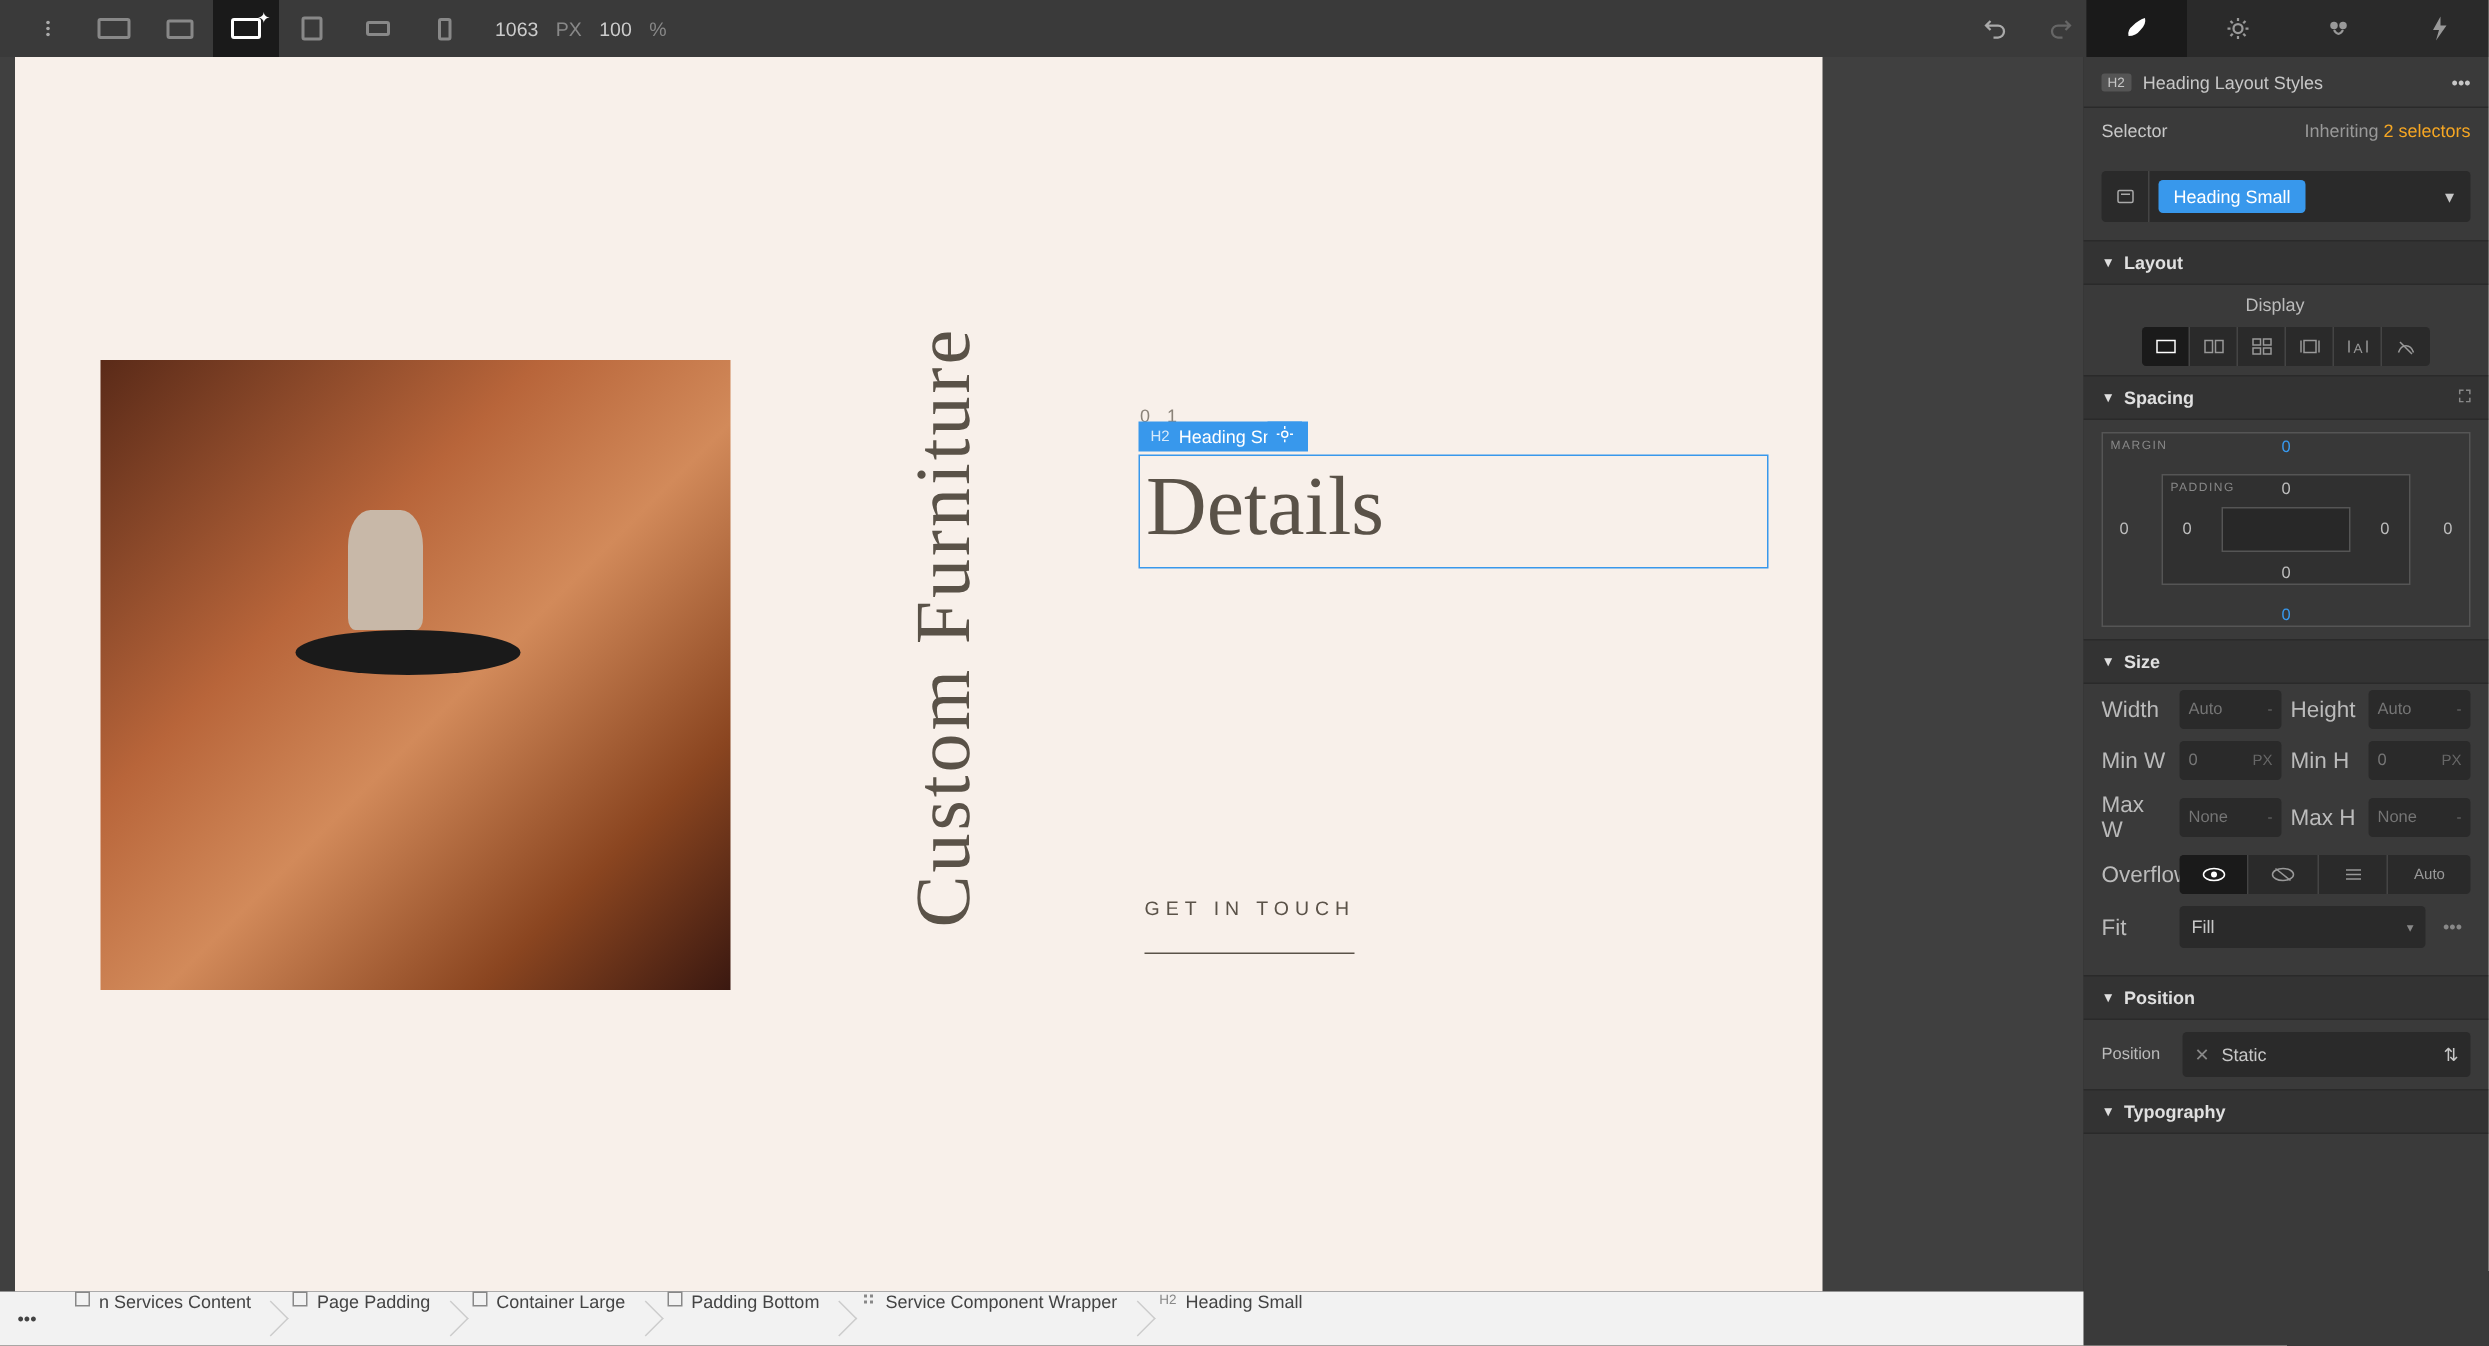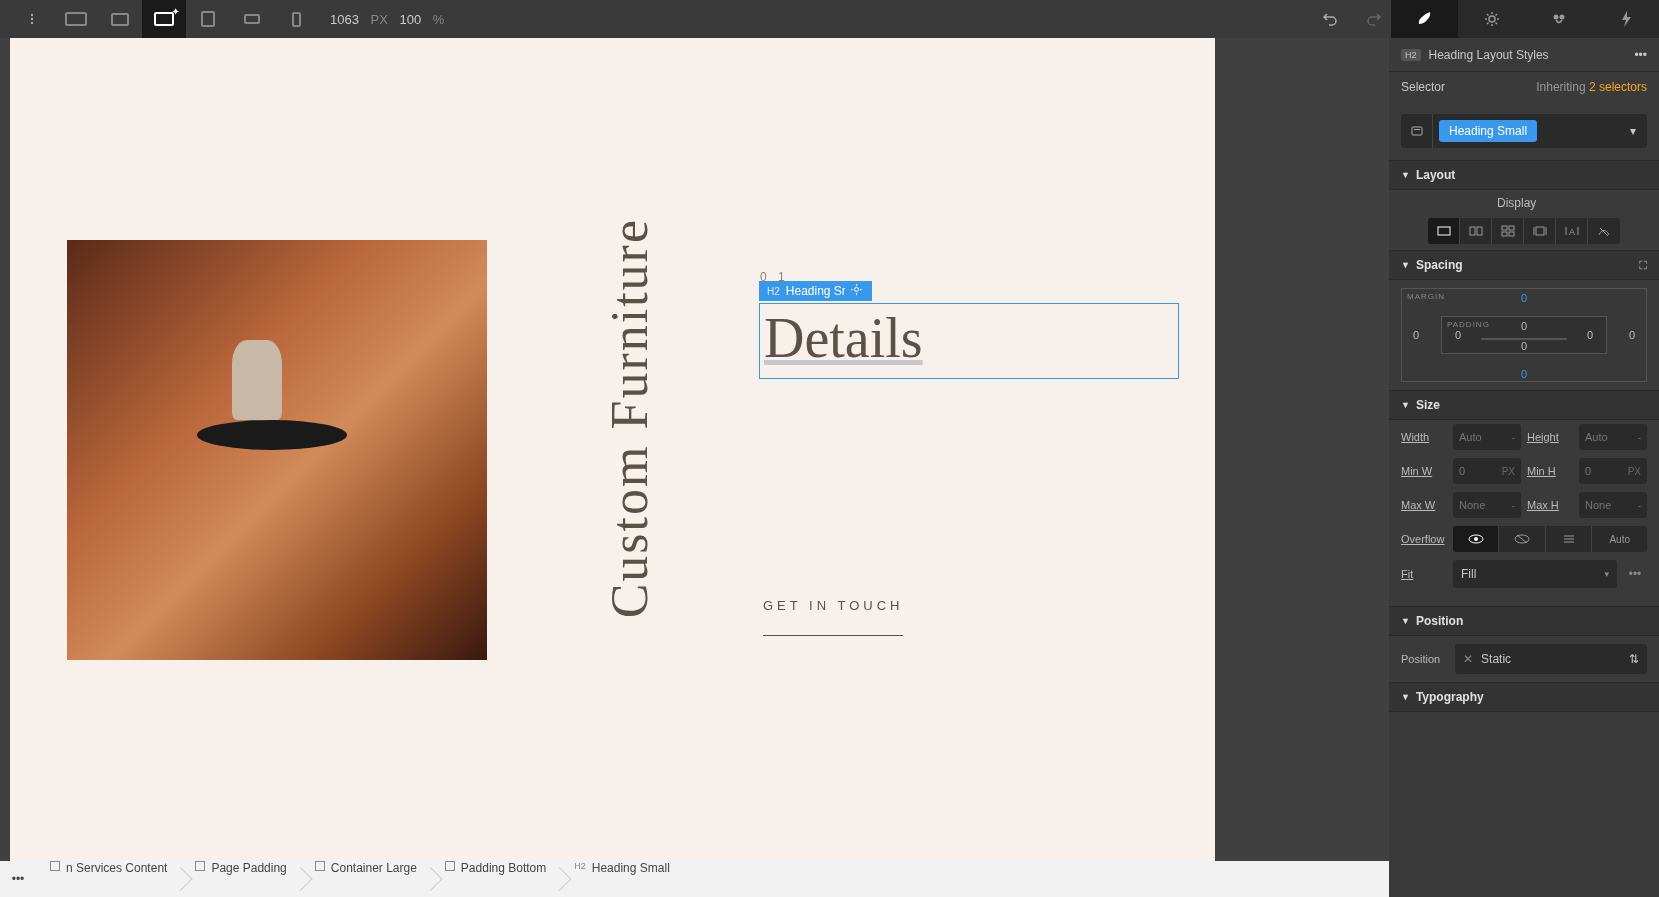--- a/index.html
+++ b/index.html
@@ -31,21 +31,21 @@
 .page { position:relative; width:100%; height:100%; padding:50px; }
 .img-placeholder { position:absolute; left:57px; top:202px; width:420px; height:420px; background:linear-gradient(135deg,#5a2a18 0%,#b8653a 35%,#d28a5a 55%,#8a4520 80%,#3a1810 100%); }
 .img-placeholder::before { content:""; position:absolute; left:130px; top:180px; width:150px; height:30px; background:#1a1a1a; border-radius:50%; }
 .img-placeholder::after { content:""; position:absolute; left:165px; top:100px; width:50px; height:80px; background:#c8b8a8; border-radius:30% 30% 10% 10%; }
 .vertical-title { position:absolute; left:590px; top:180px; font-family:Georgia,serif; font-size:52px; color:#5a5248; writing-mode:vertical-rl; transform:rotate(180deg); letter-spacing:2px; }
 .section-num { position:absolute; left:750px; top:232px; font-size:12px; letter-spacing:4px; color:#8a8278; }
 .selected-wrap { position:absolute; left:749px; top:265px; width:420px; }
 .sel-label { position:absolute; top:-22px; left:0; background:#3898ec; color:#fff; font-size:12px; padding:3px 8px; display:flex; align-items:center; gap:6px; }
 .sel-label .tag { font-size:10px; opacity:0.8; }
 .sel-gear { background:#3898ec; color:#fff; padding:3px 6px; position:absolute; top:-22px; right:311px; cursor:pointer; }
-.selected-box { border:1px solid #3898ec; padding:2px 4px 8px 4px;text-decoration:underline; }
+.selected-box { border:1px solid #3898ec; padding:2px 4px 8px 4px; }
 .heading-small { font-family:Georgia,serif; font-size:56px; color:#5a5248; font-weight:normal; }
 .body-text { position:absolute; left:750px; top:356px; width:415px; font-size:20px; line-height:1.55; color:#9a9288; }
 .cta { position:absolute; left:753px; top:560px; font-size:13px; letter-spacing:4px; color:#5a5248; padding-bottom:22px; border-bottom:1px solid #5a5248; }
 
 
 .style-panel { position:absolute; top:38px; right:0; width:270px; bottom:0; background:#3a3a3a; overflow-y:auto; font-size:12px; }
 .sp-header { height:34px; display:flex; align-items:center; padding:0 12px; gap:8px; border-bottom:1px solid #2a2a2a; }
 .sp-header .tag-badge { font-size:9px; background:#555; padding:1px 4px; border-radius:2px; }
 .sp-header-more { margin-left:auto; cursor:pointer; }
 .sp-row { padding:8px 12px; display:flex; align-items:flex-start; justify-content:space-between; }
@@ -63,32 +63,32 @@
 .section-head .sec-more { margin-left:auto; font-size:11px; color:#888; cursor:pointer; }
 
 .prop-row { display:flex; align-items:center; padding:6px 12px; gap:8px;flex-direction:column; }
 .prop-label { width:54px; color:#bbb; }
 .btn-group { display:flex; background:#2a2a2a; border-radius:3px; overflow:hidden; }
 .btn-group .bg-btn { width:32px; height:26px; display:flex; align-items:center; justify-content:center; cursor:pointer; color:#999; border-right:1px solid #444; }
 .btn-group .bg-btn:last-child { border-right:none; }
 .btn-group .bg-btn.active { background:#1a1a1a; color:#fff; }
 
 
-.spacing-box { margin:8px 12px; position:relative; height:94px; }
+.spacing-box { margin:8px 12px; position:relative; height:130px; }
 .margin-box { position:absolute; inset:0; border:1px solid #555; background:#383838; }
 .padding-box { position:absolute; top:28px; bottom:28px; left:40px; right:40px; border:1px solid #555; background:#303030; }
 .inner-box { position:absolute; top:50px; bottom:50px; left:80px; right:80px; background:#282828; border:1px solid #555; }
 .sp-lbl { position:absolute; font-size:8px; color:#888; letter-spacing:1px; }
 .sp-val { position:absolute; font-size:11px; color:#bbb; cursor:pointer; }
 .sp-val.blue { color:#3898ec; }
 
 
 .size-grid { padding:4px 12px 10px; }
 .size-row { display:flex; align-items:center; gap:6px; margin-bottom:8px; }
-.size-row .lbl { width:46px; color:#bbb; font-size:11px;text-decoration:underline; }
+.size-row .lbl { width:46px; color:#bbb; font-size:15px; }
 .size-input { flex:1; background:#2a2a2a; border:none; height:26px; padding:0 6px; color:#888; font-size:11px; border-radius:3px; display:flex; align-items:center; justify-content:space-between; }
 .size-input input { background:none; border:none; color:#bbb; width:40px; font-size:11px; outline:none; }
 .size-input .unit { color:#666; font-size:10px; }
 
 .select-box { flex:1; background:#2a2a2a; height:28px; border-radius:3px; display:flex; align-items:center; padding:0 8px; cursor:pointer; }
 .select-box .dd-caret { margin-left:auto; font-size:9px; color:#888; }
 .more-btn { width:24px; text-align:center; cursor:pointer; color:#888; }
 
 .pos-row { padding:8px 12px; display:flex; align-items:center; gap:8px; }
 .pos-select { flex:1; background:#2a2a2a; height:30px; border-radius:3px; display:flex; align-items:center; padding:0 8px; gap:8px; cursor:pointer; }
@@ -437,16 +437,20 @@
     </div>
     <div class="bc-item">
       <span class="bc-icon"></span>
       <span>Container Large</span>
     </div>
     <div class="bc-item">
       <span class="bc-icon"></span>
       <span>Padding Bottom</span>
     </div>
     <div class="bc-item">
+      <span class="bc-icon grid"></span>
+      <span>Service Component Wrapper</span>
+    </div>
+    <div class="bc-item">
       <span class="bc-tag">H2</span>
       <span>Heading Small</span>
     </div>
   </div>
 
 </body></html>

